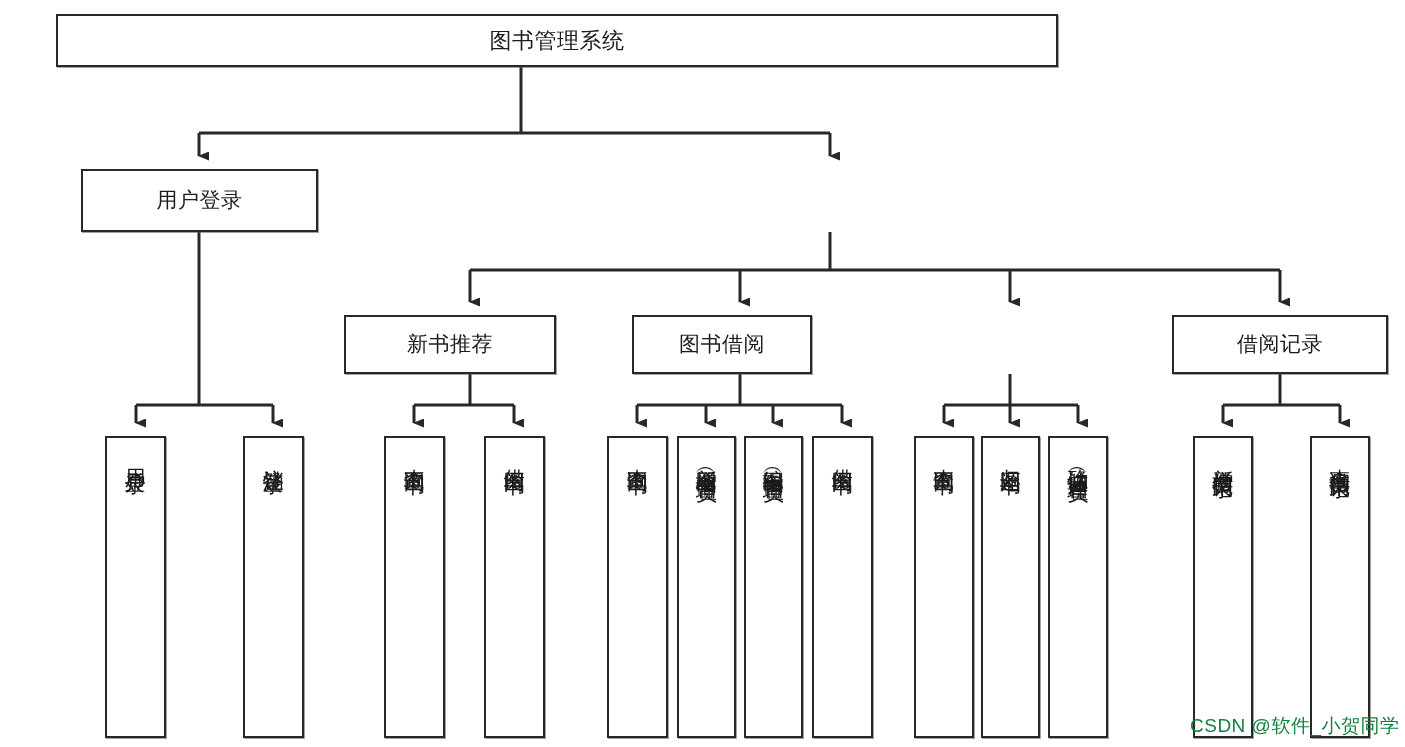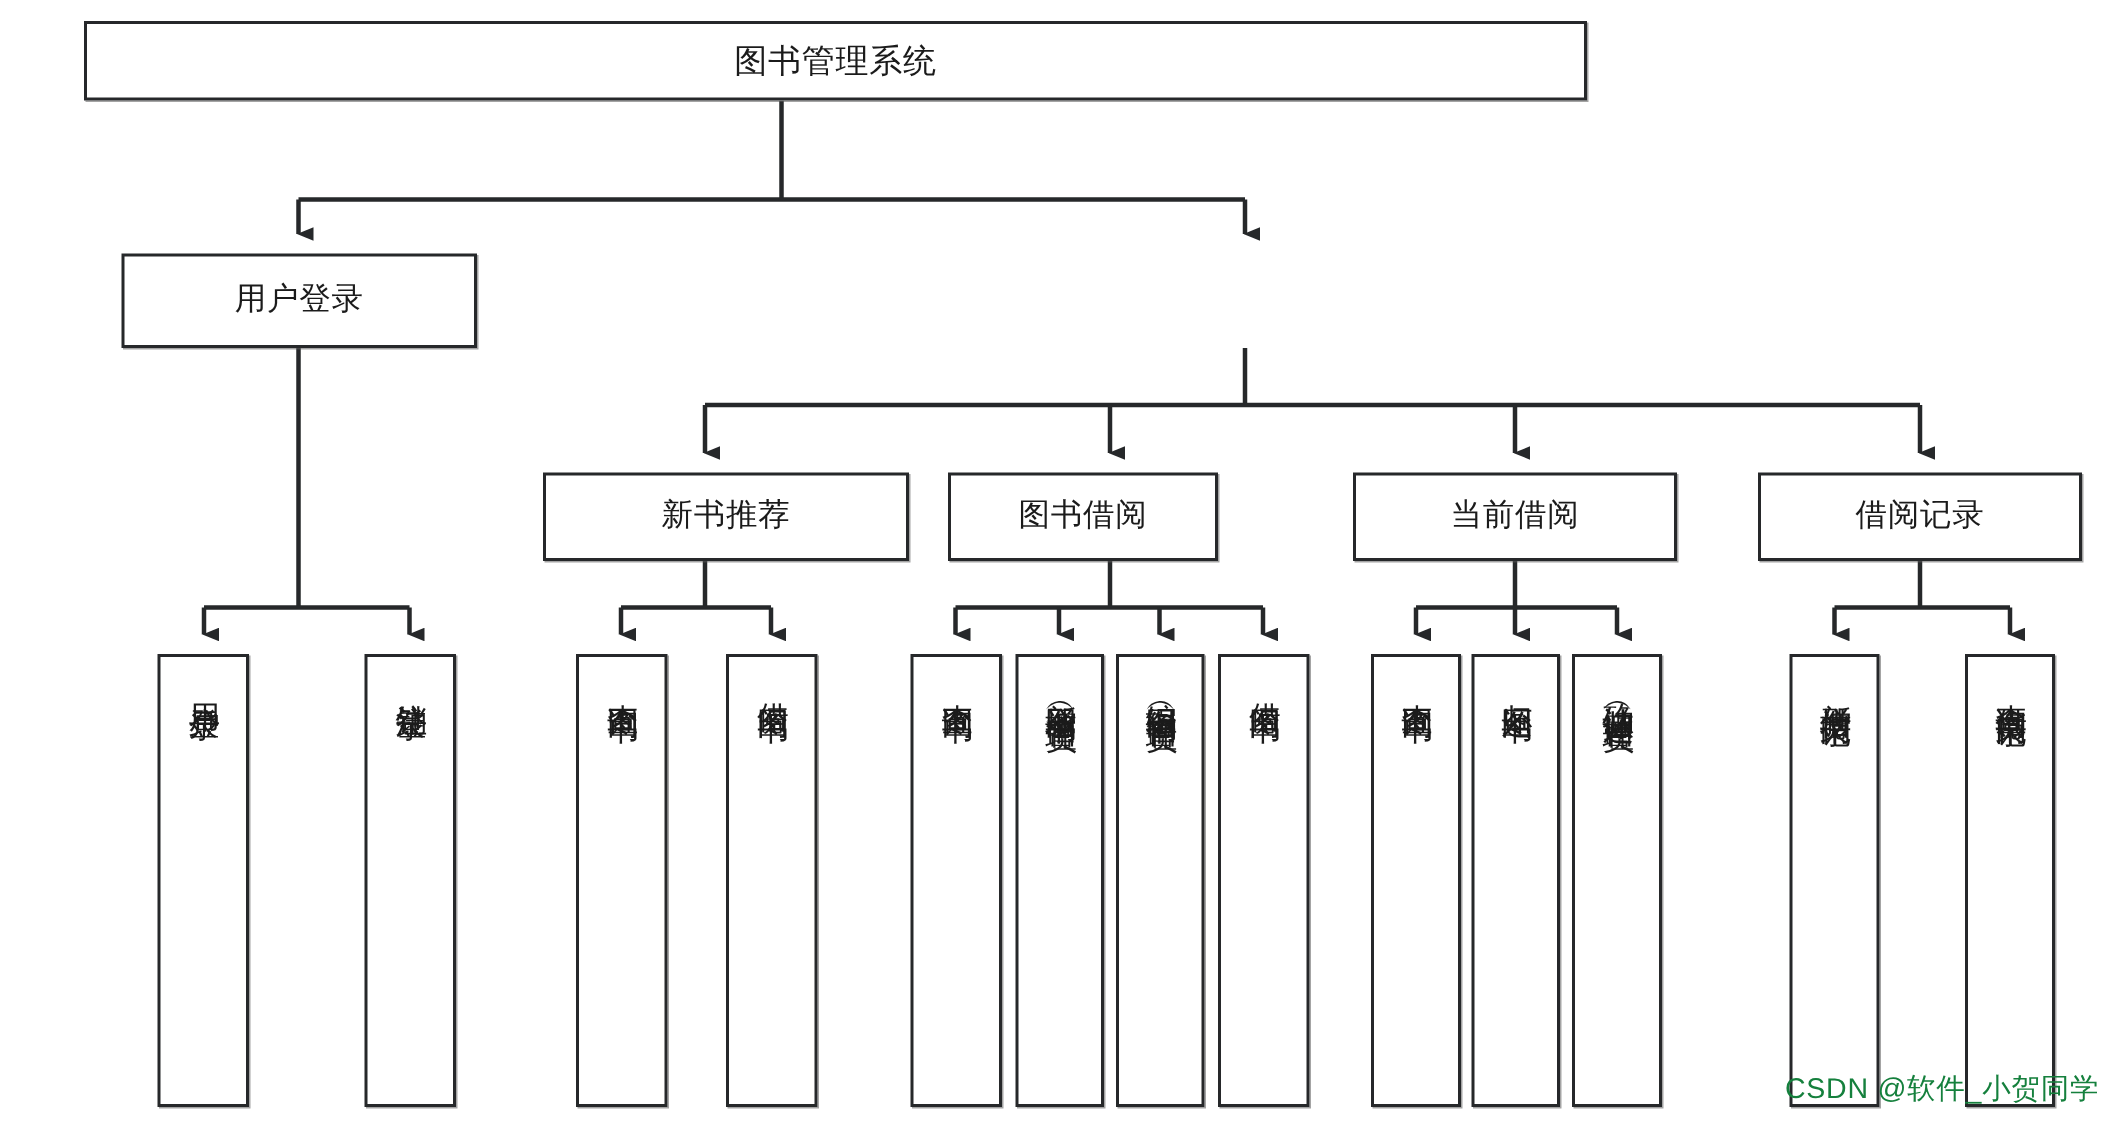--- a/index.html
+++ b/index.html
@@ -128,31 +128,28 @@
 
   <div class="node root h" style="left:20px; top:14px; width:1002px; height:53px;margin-left:36px;">
     <span class="label">图书管理系统</span>
   </div>
 
   <div class="node h" style="left:81px; top:169px; width:237px; height:63px;">
     <span class="label">用户登录</span>
   </div>
 
 
-  <div class="node h" style="left:362px; top:315px; width:244px; height:59px;">
+  <div class="node h" style="left:344px; top:315px; width:212px; height:59px;">
     <span class="label">新书推荐</span>
   </div>
 
   <div class="node h" style="left:632px; top:315px; width:180px; height:59px;">
     <span class="label">图书借阅</span>
   </div>
 
-  <div class="node h" style="left:902px; top:315px; width:216px; height:59px;">
-    <span class="label">当前借阅</span>
-  </div>
 
   <div class="node h" style="left:1172px; top:315px; width:216px; height:59px;">
     <span class="label">借阅记录</span>
   </div>
 
   <div class="node leaf" style="left:105px; top:436px; width:61px; height:302px;">
     <span class="label">用户登录</span>
   </div>
 
   <div class="node leaf" style="left:243px; top:436px; width:61px; height:302px;">

